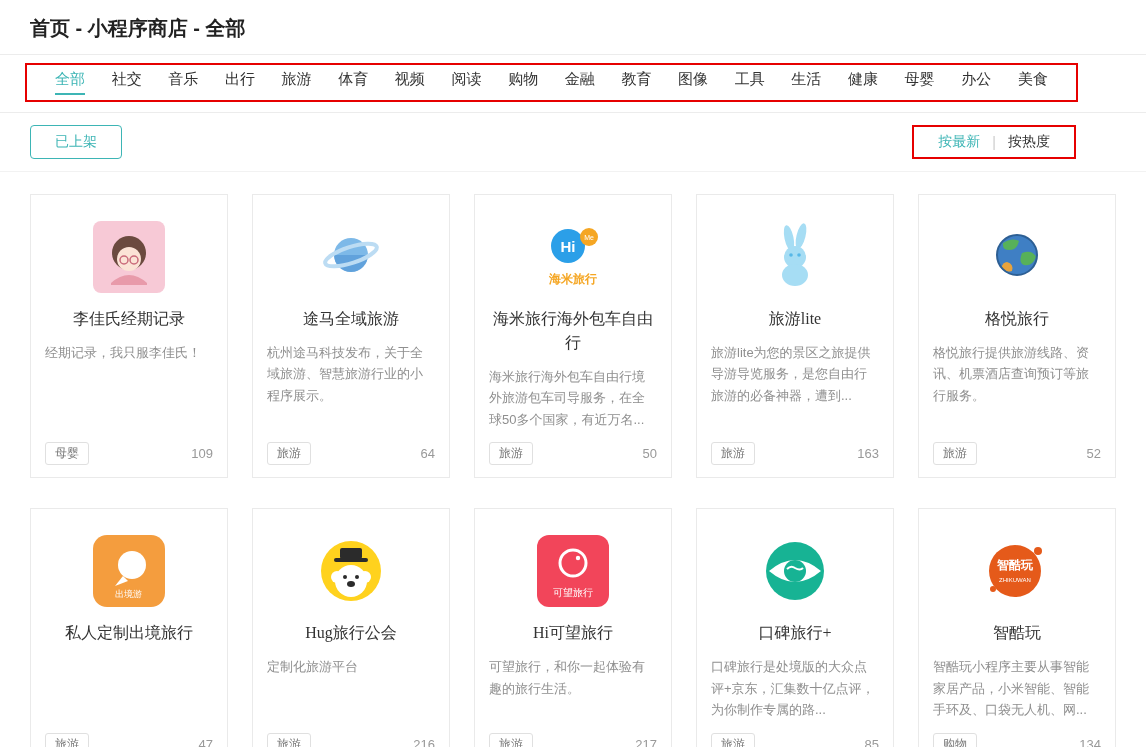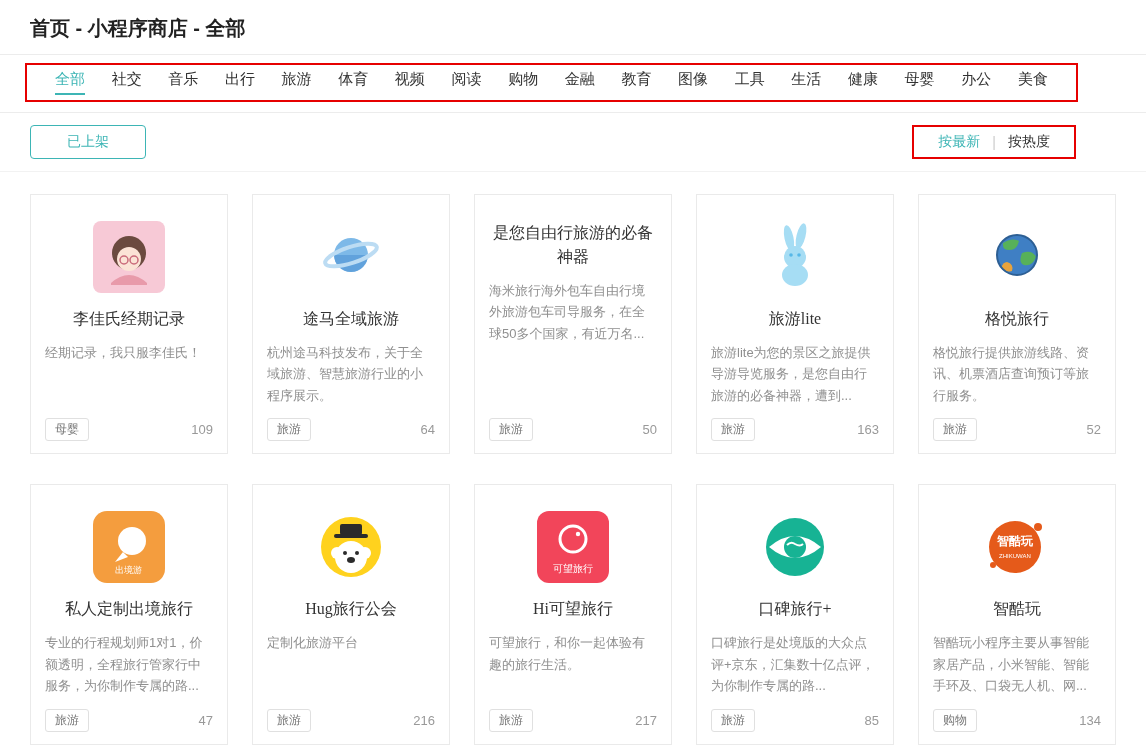--- a/index.html
+++ b/index.html
@@ -28,21 +28,21 @@
   }
   .cat-item.active { color:var(--accent); border-bottom-color:var(--accent); }
 
   .filter-row {
     display:flex; justify-content:space-between; align-items:center;
     padding:12px 30px; border-bottom:1px solid #f2f2f2;
   }
   .status-btn {
     font-family:inherit; font-size:14px; color:var(--accent);
     background:#fff; border:1px solid var(--accent); border-radius:4px;
-    padding:7px 36px; cursor:pointer;
+    padding:7px 24px; cursor:pointer;
   }
   .sort-box {
     border:2px solid var(--annotation); padding:6px 24px;
     display:flex; align-items:center; gap:12px; margin-right:40px;margin-left:43px;
   }
   .sort-link { font-size:14px; color:#333; cursor:pointer; }
   .sort-link.active { color:var(--accent); }
   .sort-divider { color:#ccc; font-size:14px; }
 
   .grid {
@@ -143,21 +143,30 @@
           </svg>
         </div>
     <div class="card-title">途马全域旅游</div>
     <div class="card-desc">杭州途马科技发布，关于全域旅游、智慧旅游行业的小程序展示。</div>
     <div class="card-bottom">
       <span class="tag">旅游</span>
       <span class="count">64</span>
     </div>
   </div>
       <div class="card">
-    <div class="card-title">是您自由行旅游的必备神器</div>
+    <div class="app-icon">
+          <svg viewBox="0 0 72 72">
+            <circle cx="31" cy="25" r="17" fill="#2b9fe8"></circle>
+            <text x="31" y="31" font-size="15" font-weight="bold" fill="#fff" text-anchor="middle">Hi</text>
+            <circle cx="52" cy="16" r="9" fill="#f5a623"></circle>
+            <text x="52" y="19" font-size="7" fill="#fff" text-anchor="middle">Me</text>
+            <text x="36" y="62" font-size="12" font-weight="bold" fill="#f5a623" text-anchor="middle">海米旅行</text>
+          </svg>
+        </div>
+    <div class="card-title">海米旅行海外包车自由行</div>
     <div class="card-desc">海米旅行海外包车自由行境外旅游包车司导服务，在全球50多个国家，有近万名...</div>
     <div class="card-bottom">
       <span class="tag">旅游</span>
       <span class="count">50</span>
     </div>
   </div>
       <div class="card">
     <div class="app-icon">
           <svg viewBox="0 0 72 72">
             <g fill="#a6ddf4">
@@ -197,21 +206,20 @@
       <div class="card">
     <div class="app-icon">
           <svg viewBox="0 0 72 72">
             <rect width="72" height="72" rx="14" fill="#f49d3e"></rect>
             <circle cx="39" cy="30" r="14" fill="#fff"></circle>
             <path d="M30 41 l-8 10 l13 -5 z" fill="#fff"></path>
             <text x="22" y="62" font-size="9" fill="#fff">出境游</text>
           </svg>
         </div>
     <div class="card-title">私人定制出境旅行</div>
-    <div class="card-desc">专业的行程规划师1对1，价额透明，全程旅行管家行中服务，为你制作专属的路...</div>
     <div class="card-bottom">
       <span class="tag">旅游</span>
       <span class="count">47</span>
     </div>
   </div>
       <div class="card">
     <div class="app-icon">
           <svg viewBox="0 0 72 72">
             <circle cx="36" cy="36" r="30" fill="#ffd21e"></circle>
             <circle cx="22" cy="42" r="6" fill="#fff"></circle>

